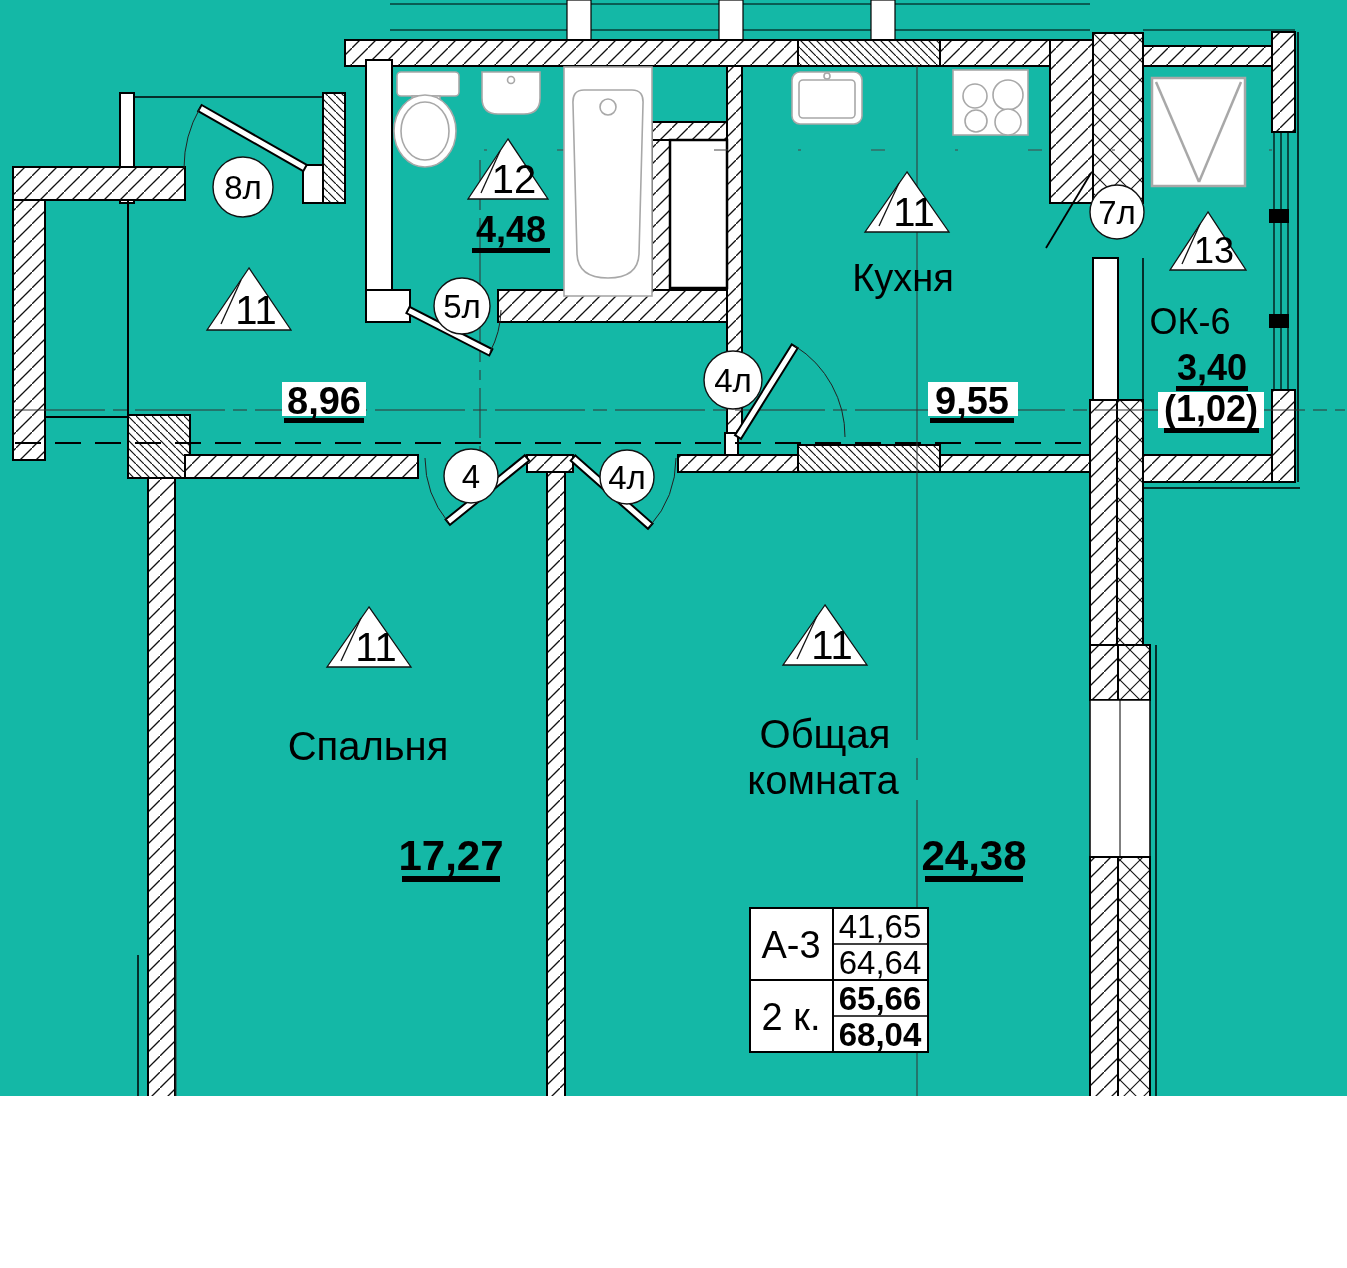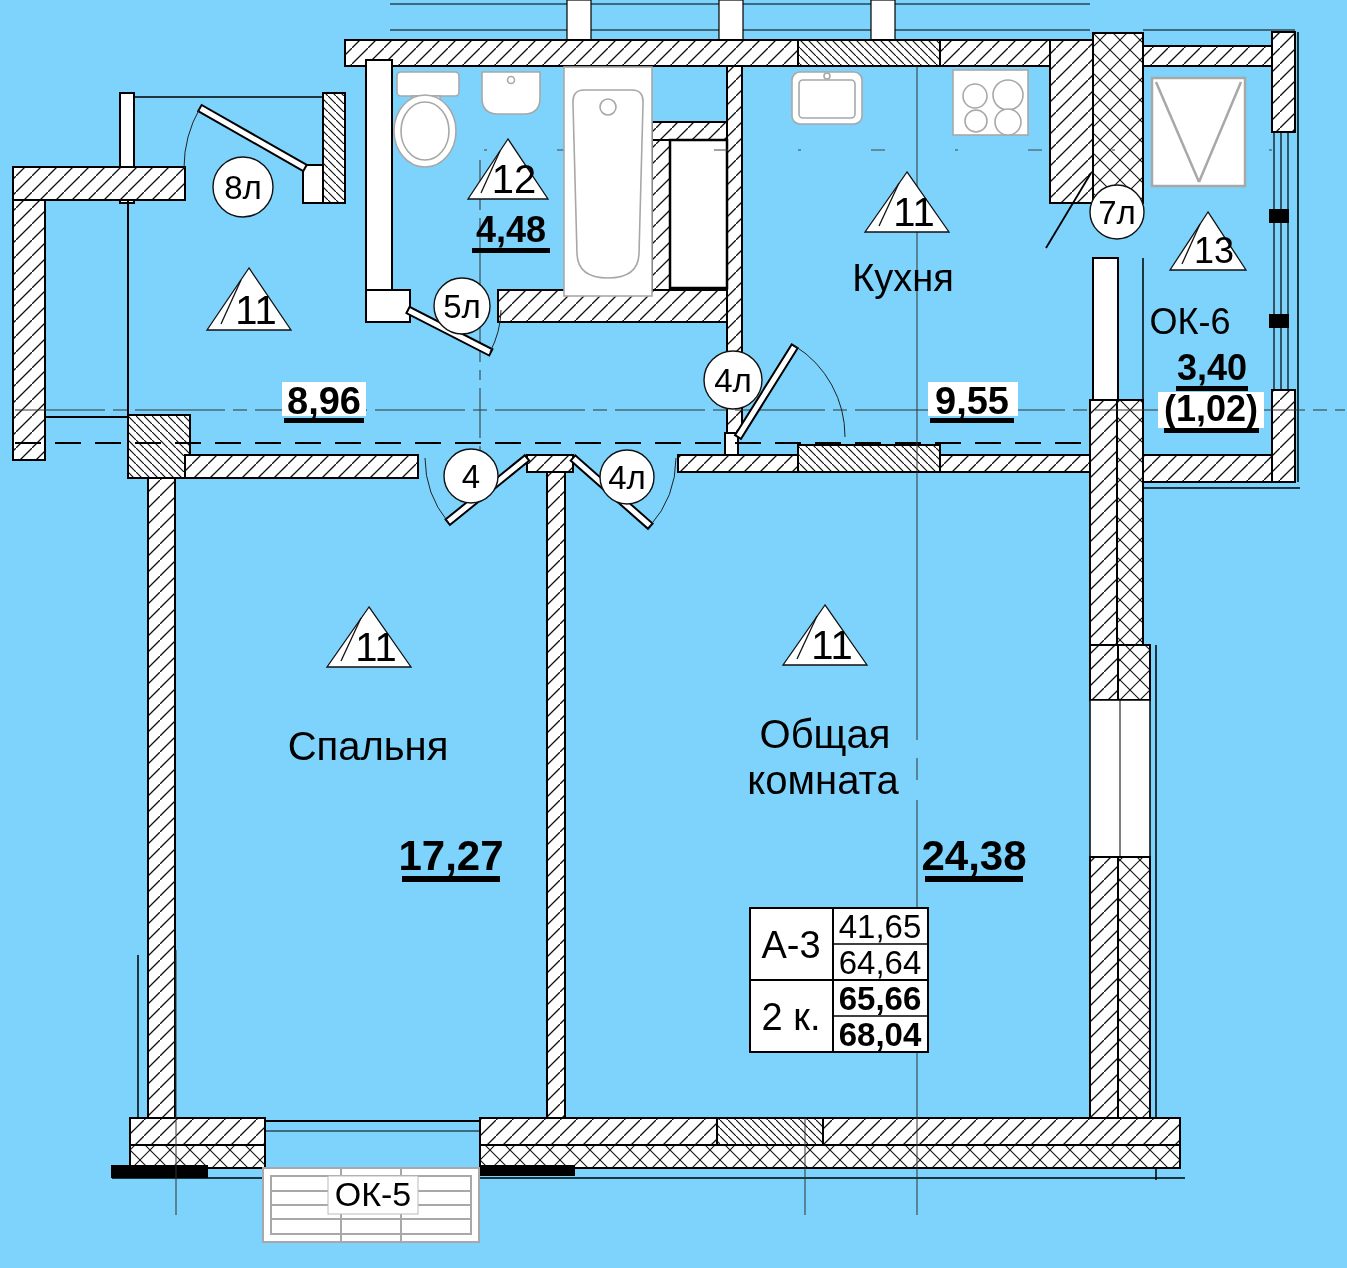--- a/index.html
+++ b/index.html
@@ -1,16 +1,16 @@
 <!DOCTYPE html>
 <html><head>
 <meta charset="utf-8">
 <style>
   html,body{margin:0;padding:0;background:#fff;}
-  .page{width:1347px;height:1268px;position:relative;background:#7dd3fc;
+  .page{width:1347px;height:1096px;position:relative;background:#14b8a6;
         font-family:"Liberation Sans", sans-serif;}
   svg text{font-family:"Liberation Sans", sans-serif;fill:#000;}
   .roomname{font-size:40px;}
   .area{font-weight:bold;}
   .mk{font-size:40px;}
   .door{font-size:33px;}
 </style>
 </head>
 <body>
 

